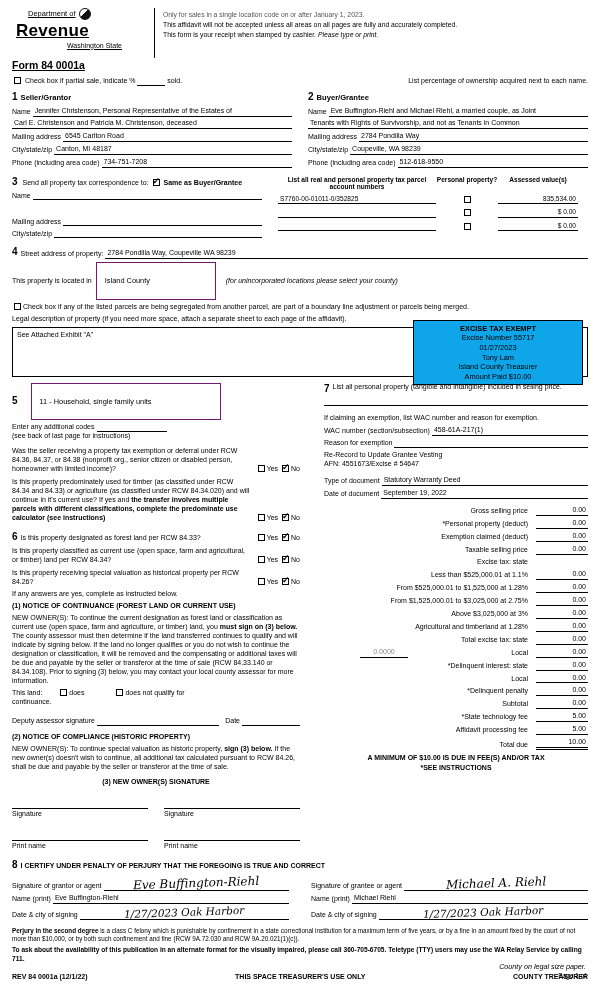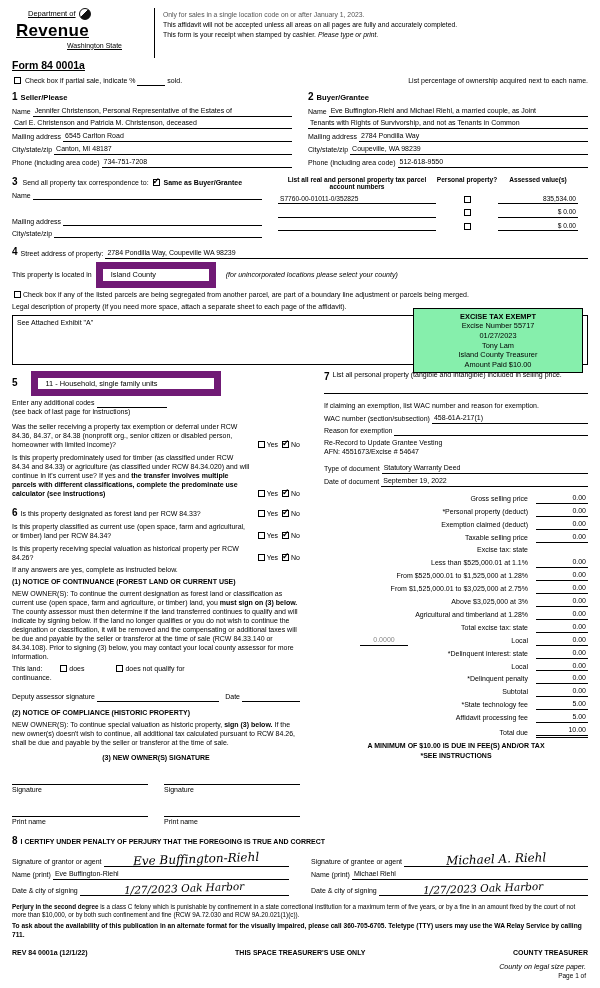--- a/index.html
+++ b/index.html
@@ -47,28 +47,28 @@
   .pt-c1 { width:158px; } .pt-c2 { width:62px; } .pt-c3 { width:80px; }
   .pt-row { display:flex; align-items:flex-end; margin-top:4px; }
   .pt-row .v1 { width:158px; border-bottom:1px solid #000; padding:0 2px; min-height:9px; }
   .pt-row .v2 { width:62px; text-align:center; }
   .pt-row .v3 { width:80px; border-bottom:1px solid #000; text-align:right; padding:0 2px; min-height:9px; }
 
   
   .legal-wrap { position:relative; margin-top:3px; }
   .legal-box { border:1px solid #000; height:50px; position:relative; }
   .legal-text { position:absolute; top:3px; left:4px; }
-  .stamp-box { position:absolute; right:4px; top:-8px; width:170px; border:1.5px solid #000; background:#86efac;
+  .stamp-box { position:absolute; right:4px; top:-8px; width:170px; border:1.5px solid #000; background:#0ea5e9;
                text-align:center; padding:3px 2px; font-size:7.4px; line-height:1.3; }
 
   
   .main { display:flex; gap:24px; margin-top:6px; }
   .main-left { width:288px; flex:none; }
   .main-right { flex:1; min-width:0; }
-  .code-box { border:7px solid #701a75; display:inline-block; padding:1px 8px; font-size:7.4px; margin-left:8px; min-width:190px; }
+  .code-box { border:1px solid #701a75; display:inline-block; padding:13px 8px; font-size:7.4px; margin-left:8px; min-width:190px; }
   .qrow { display:flex; align-items:flex-end; margin-top:4px; }
   .qtext { flex:1; }
   .yn { white-space:nowrap; margin-left:4px; }
   .para { margin-top:3px; }
 
   .sigpair { display:flex; gap:16px; margin-top:12px; }
   .sigcell { flex:1; }
   .sigline { border-bottom:1px solid #000; height:10px; }
   .siglab { margin-top:1px; }
 
@@ -120,21 +120,21 @@
       <span class="cb"></span>
       <span>Check box if partial sale, indicate %</span>
       <span class="shortline"></span>
       <span>sold.</span>
     </span>
     <span>List percentage of ownership acquired next to each name.</span>
   </div>
 
   <div class="two-col">
     <div class="col">
-      <div><span class="sec-num">1</span><span class="sec-title">Seller/Please</span></div>
+      <div><span class="sec-num">1</span><span class="sec-title">Seller/Grantor</span></div>
       <div class="row">
           <span class="lbl">Name</span>
           <span class="fill">Jennifer Christenson, Personal Representative of the Estates of</span>
         </div>
       <div class="full">Carl E. Christenson and Patricia M. Christenson, deceased</div>
       <div class="row">
           <span class="lbl">Mailing address</span>
           <span class="fill">6545 Carlton Road</span>
         </div>
       <div class="row">

